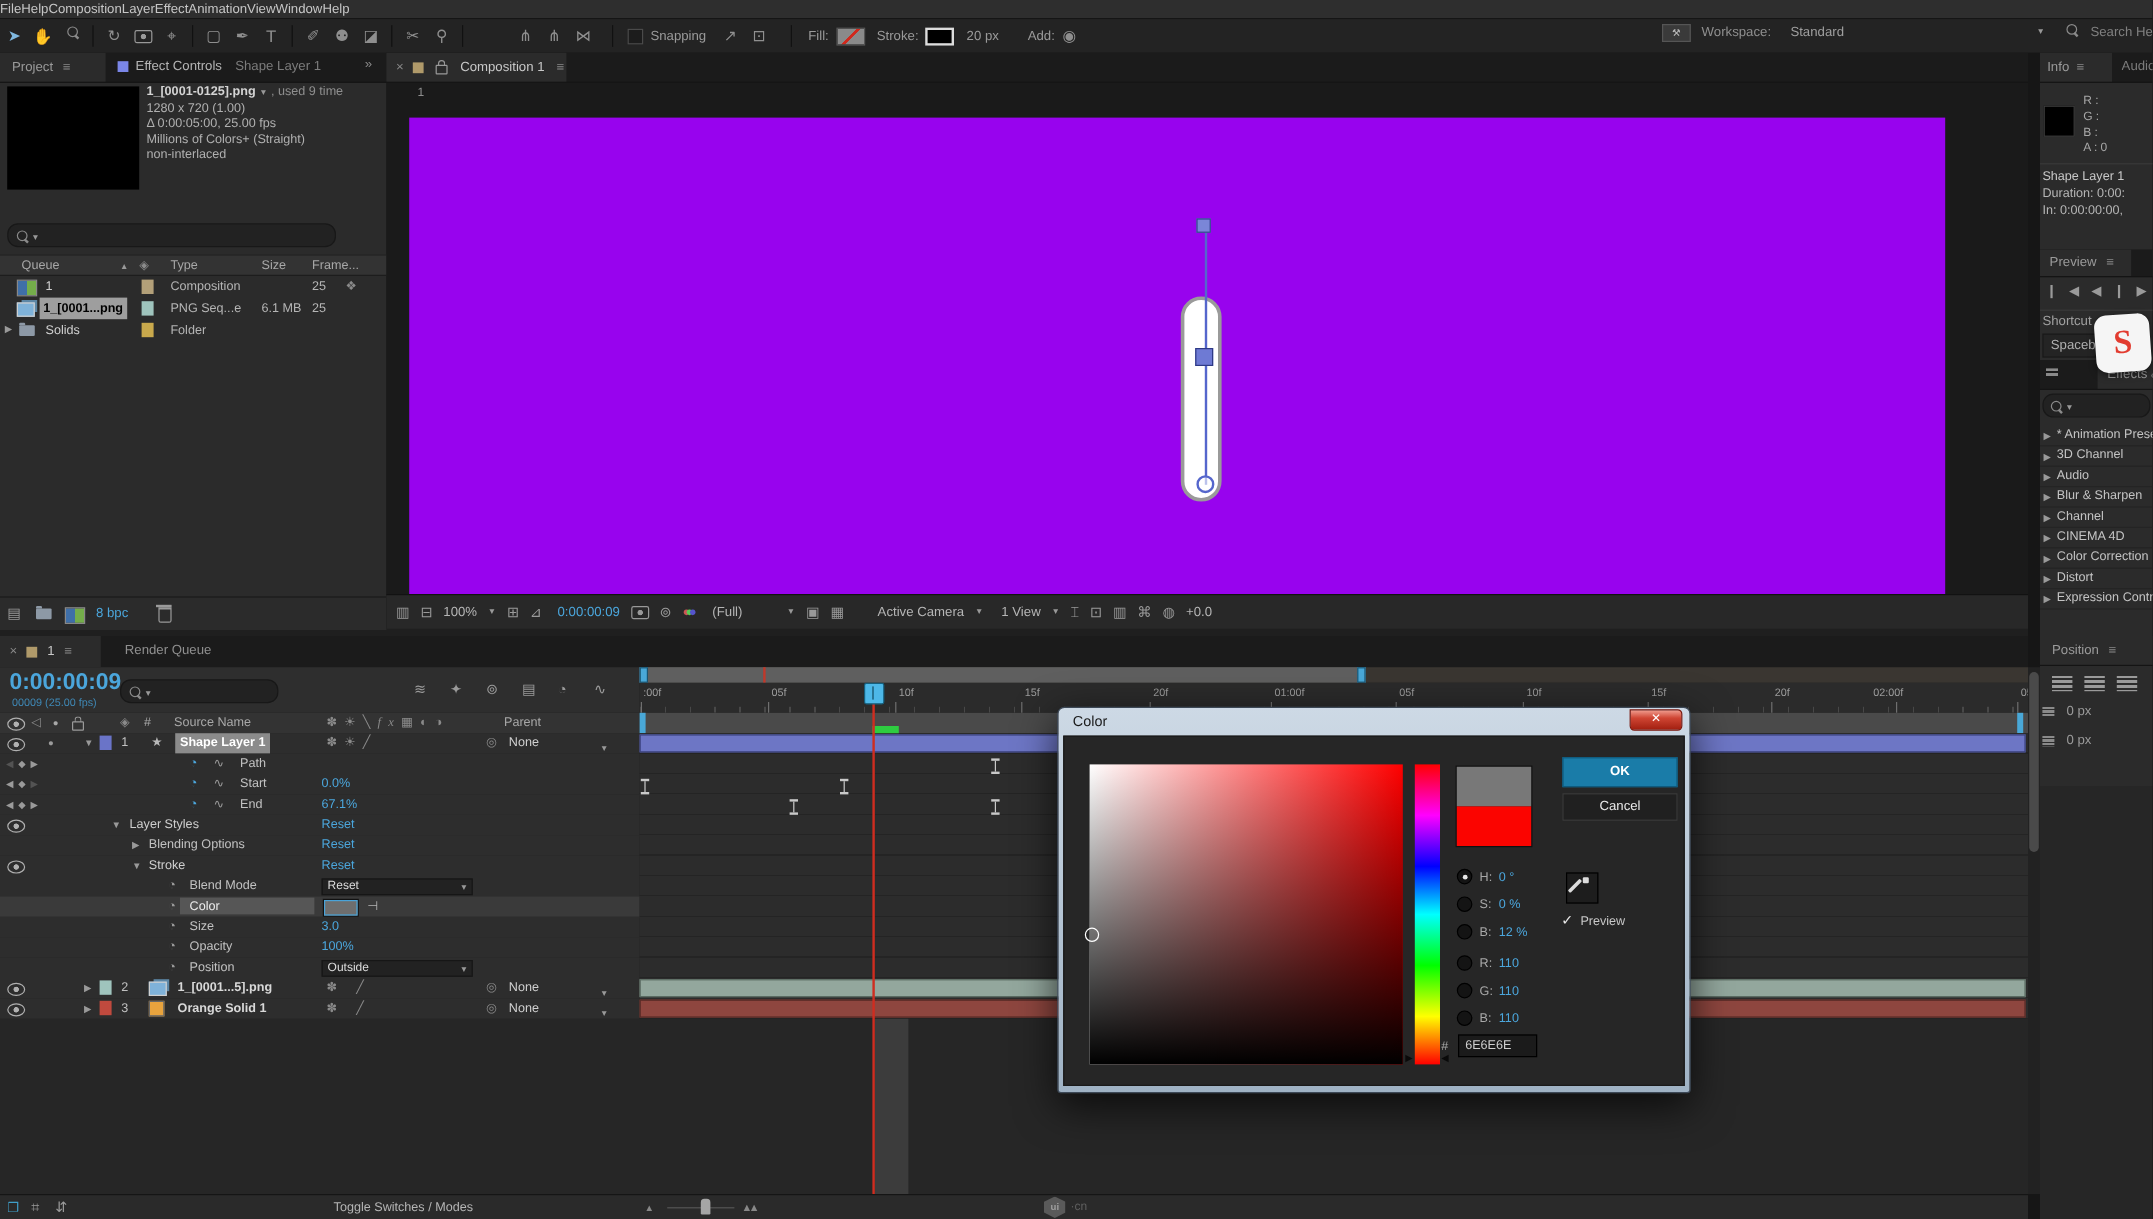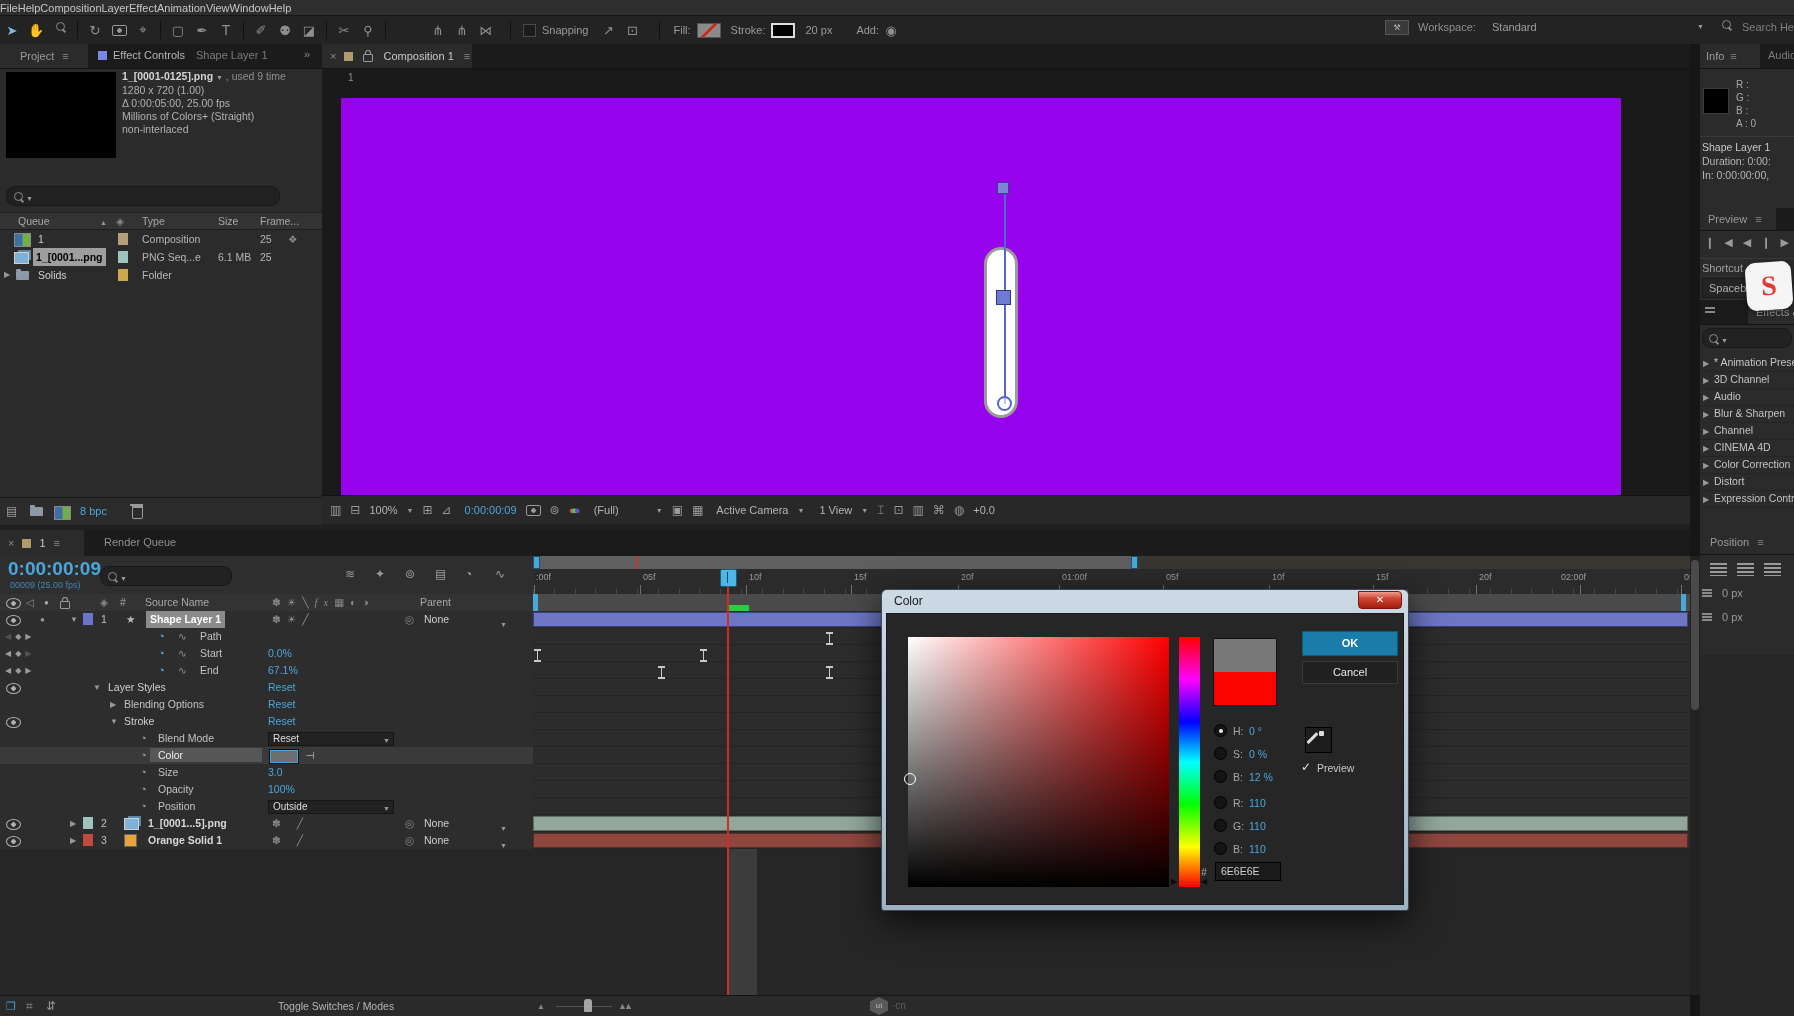--- a/index.html
+++ b/index.html
@@ -112,21 +112,21 @@
   <span class="r" style="left:1385px;top:20px;width:22px;height:13px;background:#3a3a3a;border:1px solid #555;color:#bbb;font-size:8px;text-align:center;line-height:13px">⚒</span>
   <span class="r" style="left:1418px;top:21px;color:#8f8f8f">Workspace:</span>
   <span class="r" style="left:1492px;top:21px;color:#9f9f9f">Standard</span>
   <span class="r dd" style="left:1697px;top:23px">▼</span>
   <i class="i-mag r" style="left:1722px;top:20px"></i>
   <span class="r" style="left:1742px;top:21px;width:52px;overflow:hidden;white-space:nowrap;color:#808080">Search Help</span>
 
   <div class="r panel" style="left:0;top:44px;width:322px;height:480px">
     <div class="tabbar" style="position:absolute;left:0;top:0;width:322px;height:24px">
       <div class="tab-active" style="position:absolute;left:0;top:0;width:88px">
-        <span style="margin-left:20px;color:#9a9a9a">Project</span>
+        <span style="margin-left:10px;color:#9a9a9a">Project</span>
         <span class="burger" style="margin-left:8px">≡</span>
       </div>
       <span style="position:absolute;left:98px;top:7px;width:9px;height:9px;background:#7a86e8"></span>
       <span style="position:absolute;left:113px;top:5px;color:#b5b5b5">Effect Controls</span>
       <span style="position:absolute;left:196px;top:5px;color:#7c7c7c">Shape Layer 1</span>
       <span style="position:absolute;left:304px;top:4px;color:#8a8a8a">»</span>
     </div>
     <div style="position:absolute;left:6px;top:28px;width:110px;height:86px;background:#000"></div>
     <div style="position:absolute;left:122px;top:26px;font-size:10.5px;color:#b0b0b0;line-height:13px">
       <div><b style="color:#d4d4d4">1_[0001-0125].png</b> <span class="dd">▼</span> <span style="color:#8f8f8f">, used 9 time</span></div>
@@ -210,21 +210,21 @@
       <span class="ic">⊞</span>
       <span class="ic">⊿</span>
       <span class="blue" style="margin-left:4px">0:00:00:09</span>
       <i class="i-cam" style="position:relative"></i>
       <span class="ic">⊚</span>
       <span style="font-size:11px"><b style="color:#c55">●</b><b style="color:#5c5;margin-left:-4px">●</b><b style="color:#55c;margin-left:-4px">●</b></span>
       <span style="color:#b5b5b5;margin-left:4px">(Full)</span>
       <span class="dd" style="margin-left:28px">▼</span>
       <span class="ic">▣</span>
       <span class="ic">▦</span>
-      <span style="color:#b5b5b5;margin-left:4px">Active Camera</span>
+      <span style="color:#b5b5b5;margin-left:19px">Active Camera</span>
       <span class="dd">▼</span>
       <span style="color:#b5b5b5;margin-left:6px">1 View</span>
       <span class="dd">▼</span>
       <span class="ic">⌶</span>
       <span class="ic">⊡</span>
       <span class="ic">▥</span>
       <span class="ic">⌘</span>
       <span class="ic">◍</span>
       <span style="color:#b5b5b5">+0.0</span>
     </div>

